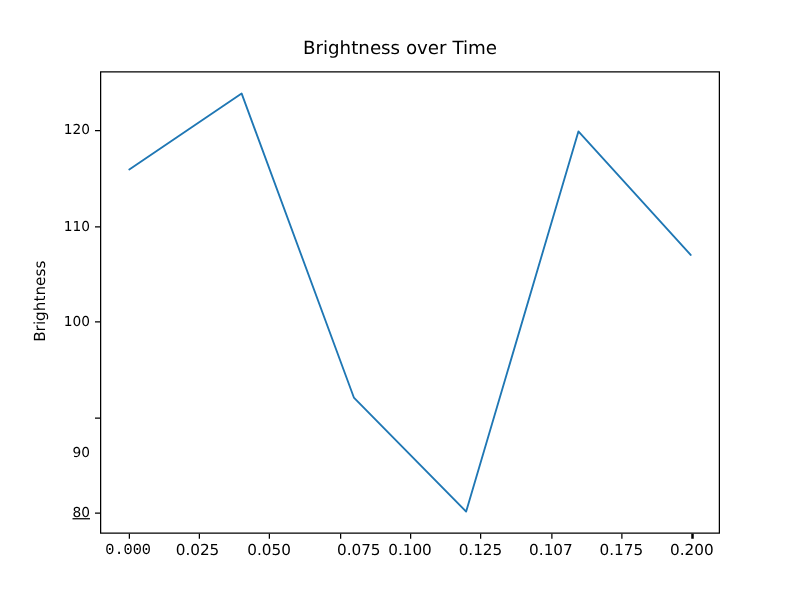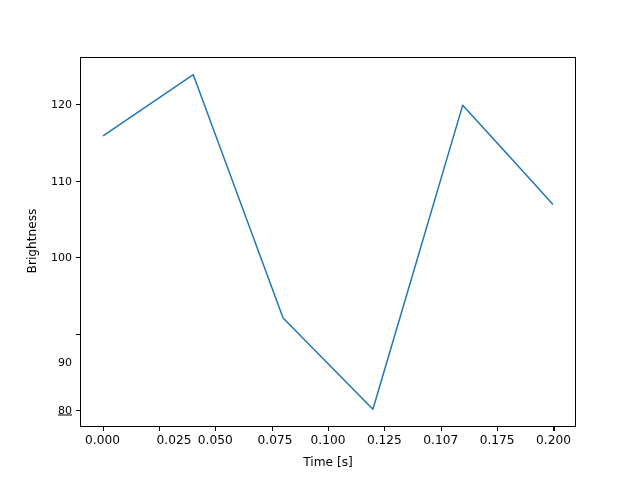--- a/index.html
+++ b/index.html
@@ -112,20 +112,21 @@
     color: #000000;
     transform: rotate(-90deg);
     transform-origin: center center;
   }
 </style>
 </head>
 <body>
 
 <div id="figure">
 
+  <div id="chart-title">Brightness over Time</div>
 
   <div id="axes-area">
     <svg id="plot-svg" viewBox="0 0 496 370" preserveAspectRatio="none">
       <polyline id="series-line" fill="none" stroke="#1f77b4" stroke-width="1.5" stroke-linejoin="round" stroke-linecap="round" points="22.55,77.98 112.73,16.82 202.91,261.45 293.09,353.18 383.27,47.40 473.45,146.78"></polyline>
     </svg>
   </div>
 
   <div id="y-tick-labels">
       <div class="tick-label-y" style="top: 353.182px; text-decoration: underline;">80</div>
       <div class="tick-label-y" style="top: 276.736px; margin-top: 28px;">90</div>
@@ -135,38 +136,37 @@
     </div>
   <div id="y-tick-marks">
       <div class="tick-mark-y" style="top: 410.182px;"></div>
       <div class="tick-mark-y" style="top: 333.736px;"></div>
       <div class="tick-mark-y" style="top: 257.289px;"></div>
       <div class="tick-mark-y" style="top: 180.843px;"></div>
       <div class="tick-mark-y" style="top: 104.397px;"></div>
     </div>
 
   <div id="x-tick-labels">
-      <div class="tick-label-x" style="left: 102.545px;">0.000</div>
-      <div class="tick-label-x" style="left: 174px;">0.025</div>
+      <div class="tick-label-x" style="left: 102.545px; font-family: Liberation Mono, monospace;">0.000</div>
+      <div class="tick-label-x" style="left: 158px;">0.025</div>
       <div class="tick-label-x" style="left: 215.273px; text-align: center;">0.050</div>
-      <div class="tick-label-x" style="left: 275px;">0.075</div>
+      <div class="tick-label-x" style="left: 287px;">0.075</div>
       <div class="tick-label-x" style="left: 328px;">0.100</div>
       <div class="tick-label-x" style="left: 384.364px;">0.125</div>
       <div class="tick-label-x" style="left: 440.727px;">0.107</div>
       <div class="tick-label-x" style="left: 497.091px;">0.175</div>
       <div class="tick-label-x" style="left: 553.455px;">0.200</div>
     </div>
   <div id="x-tick-marks">
       <div class="tick-mark-x" style="left: 102.545px;"></div>
       <div class="tick-mark-x" style="left: 158.909px;"></div>
       <div class="tick-mark-x" style="left: 215.273px;"></div>
       <div class="tick-mark-x" style="left: 271.636px;"></div>
       <div class="tick-mark-x" style="left: 328px;"></div>
       <div class="tick-mark-x" style="left: 384.364px;"></div>
       <div class="tick-mark-x" style="left: 440.727px;"></div>
       <div class="tick-mark-x" style="left: 497.091px;"></div>
       <div class="tick-mark-x" style="left: 553.455px;"></div>
     </div>
 
-  <div id="x-axis-label">Time [s]</div>
   <div id="y-axis-label">Brightness</div>
 
 </div>
 
 </body></html>

